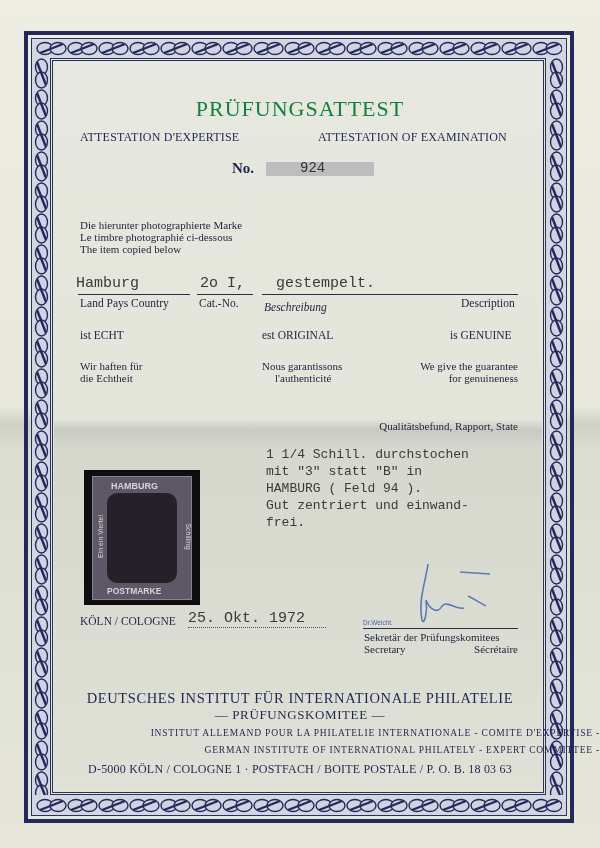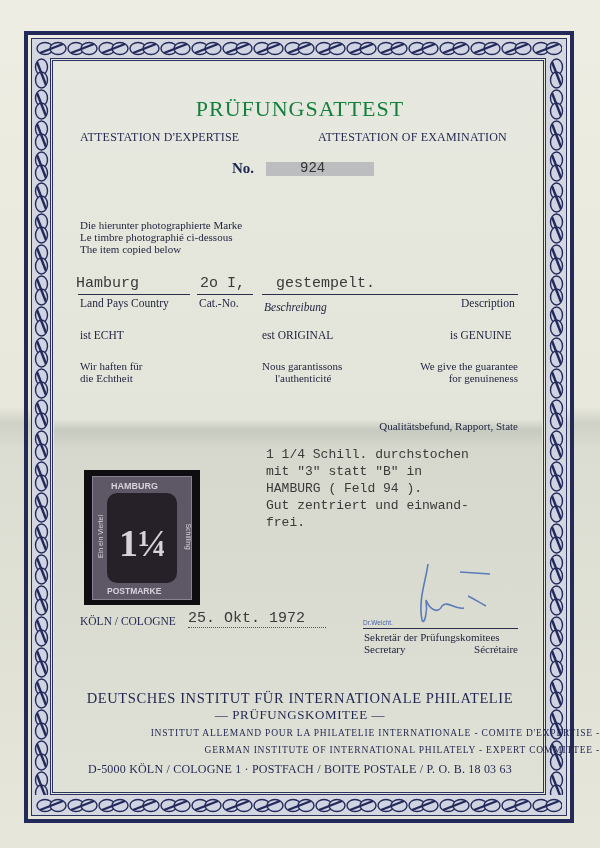--- a/index.html
+++ b/index.html
@@ -150,21 +150,20 @@
 <div class="txt mono" style="left:266px;top:446px;font-size:13px;line-height:17px;">1 1/4 Schill. durchstochen</div>
 <div class="txt mono" style="left:266px;top:463px;font-size:13px;line-height:17px;">mit "3" statt "B" in</div>
 <div class="txt mono" style="left:266px;top:480px;font-size:13px;line-height:17px;">HAMBURG ( Feld 94 ).</div>
 <div class="txt mono" style="left:266px;top:497px;font-size:13px;line-height:17px;">Gut zentriert und einwand-</div>
 <div class="txt mono" style="left:266px;top:514px;font-size:13px;line-height:17px;">frei.</div>
 
 <div class="stamp-photo">
   <div class="stamp">
     <div class="stamp-txt" style="left:18px;top:4px;font-size:9px;">HAMBURG</div>
     <div class="stamp-inner"></div>
-    <div class="stamp-txt" style="left:26px;top:44px;font-size:38px;font-family:'Liberation Serif','DejaVu Serif',serif;">1¼</div>
     <div class="stamp-txt" style="left:-28px;top:56px;font-size:7px;font-weight:normal;transform:rotate(-90deg);width:70px;text-align:center;">Ein ein Viertel</div>
     <div class="stamp-txt" style="left:60px;top:56px;font-size:7px;font-weight:normal;transform:rotate(90deg);width:70px;text-align:center;">Schilling</div>
     <div class="stamp-txt" style="left:14px;top:109px;font-size:8.5px;">POSTMARKE</div>
   </div>
 </div>
 
 <div class="txt" style="left:80px;top:615px;font-size:11.5px;color:#1f2550;">KÖLN / COLOGNE</div>
 <div class="txt mono" style="left:188px;top:610px;font-size:15px;">25. Okt. 1972</div>
 <div style="position:absolute;left:188px;top:627px;width:138px;border-top:1px dotted #555;"></div>
 

